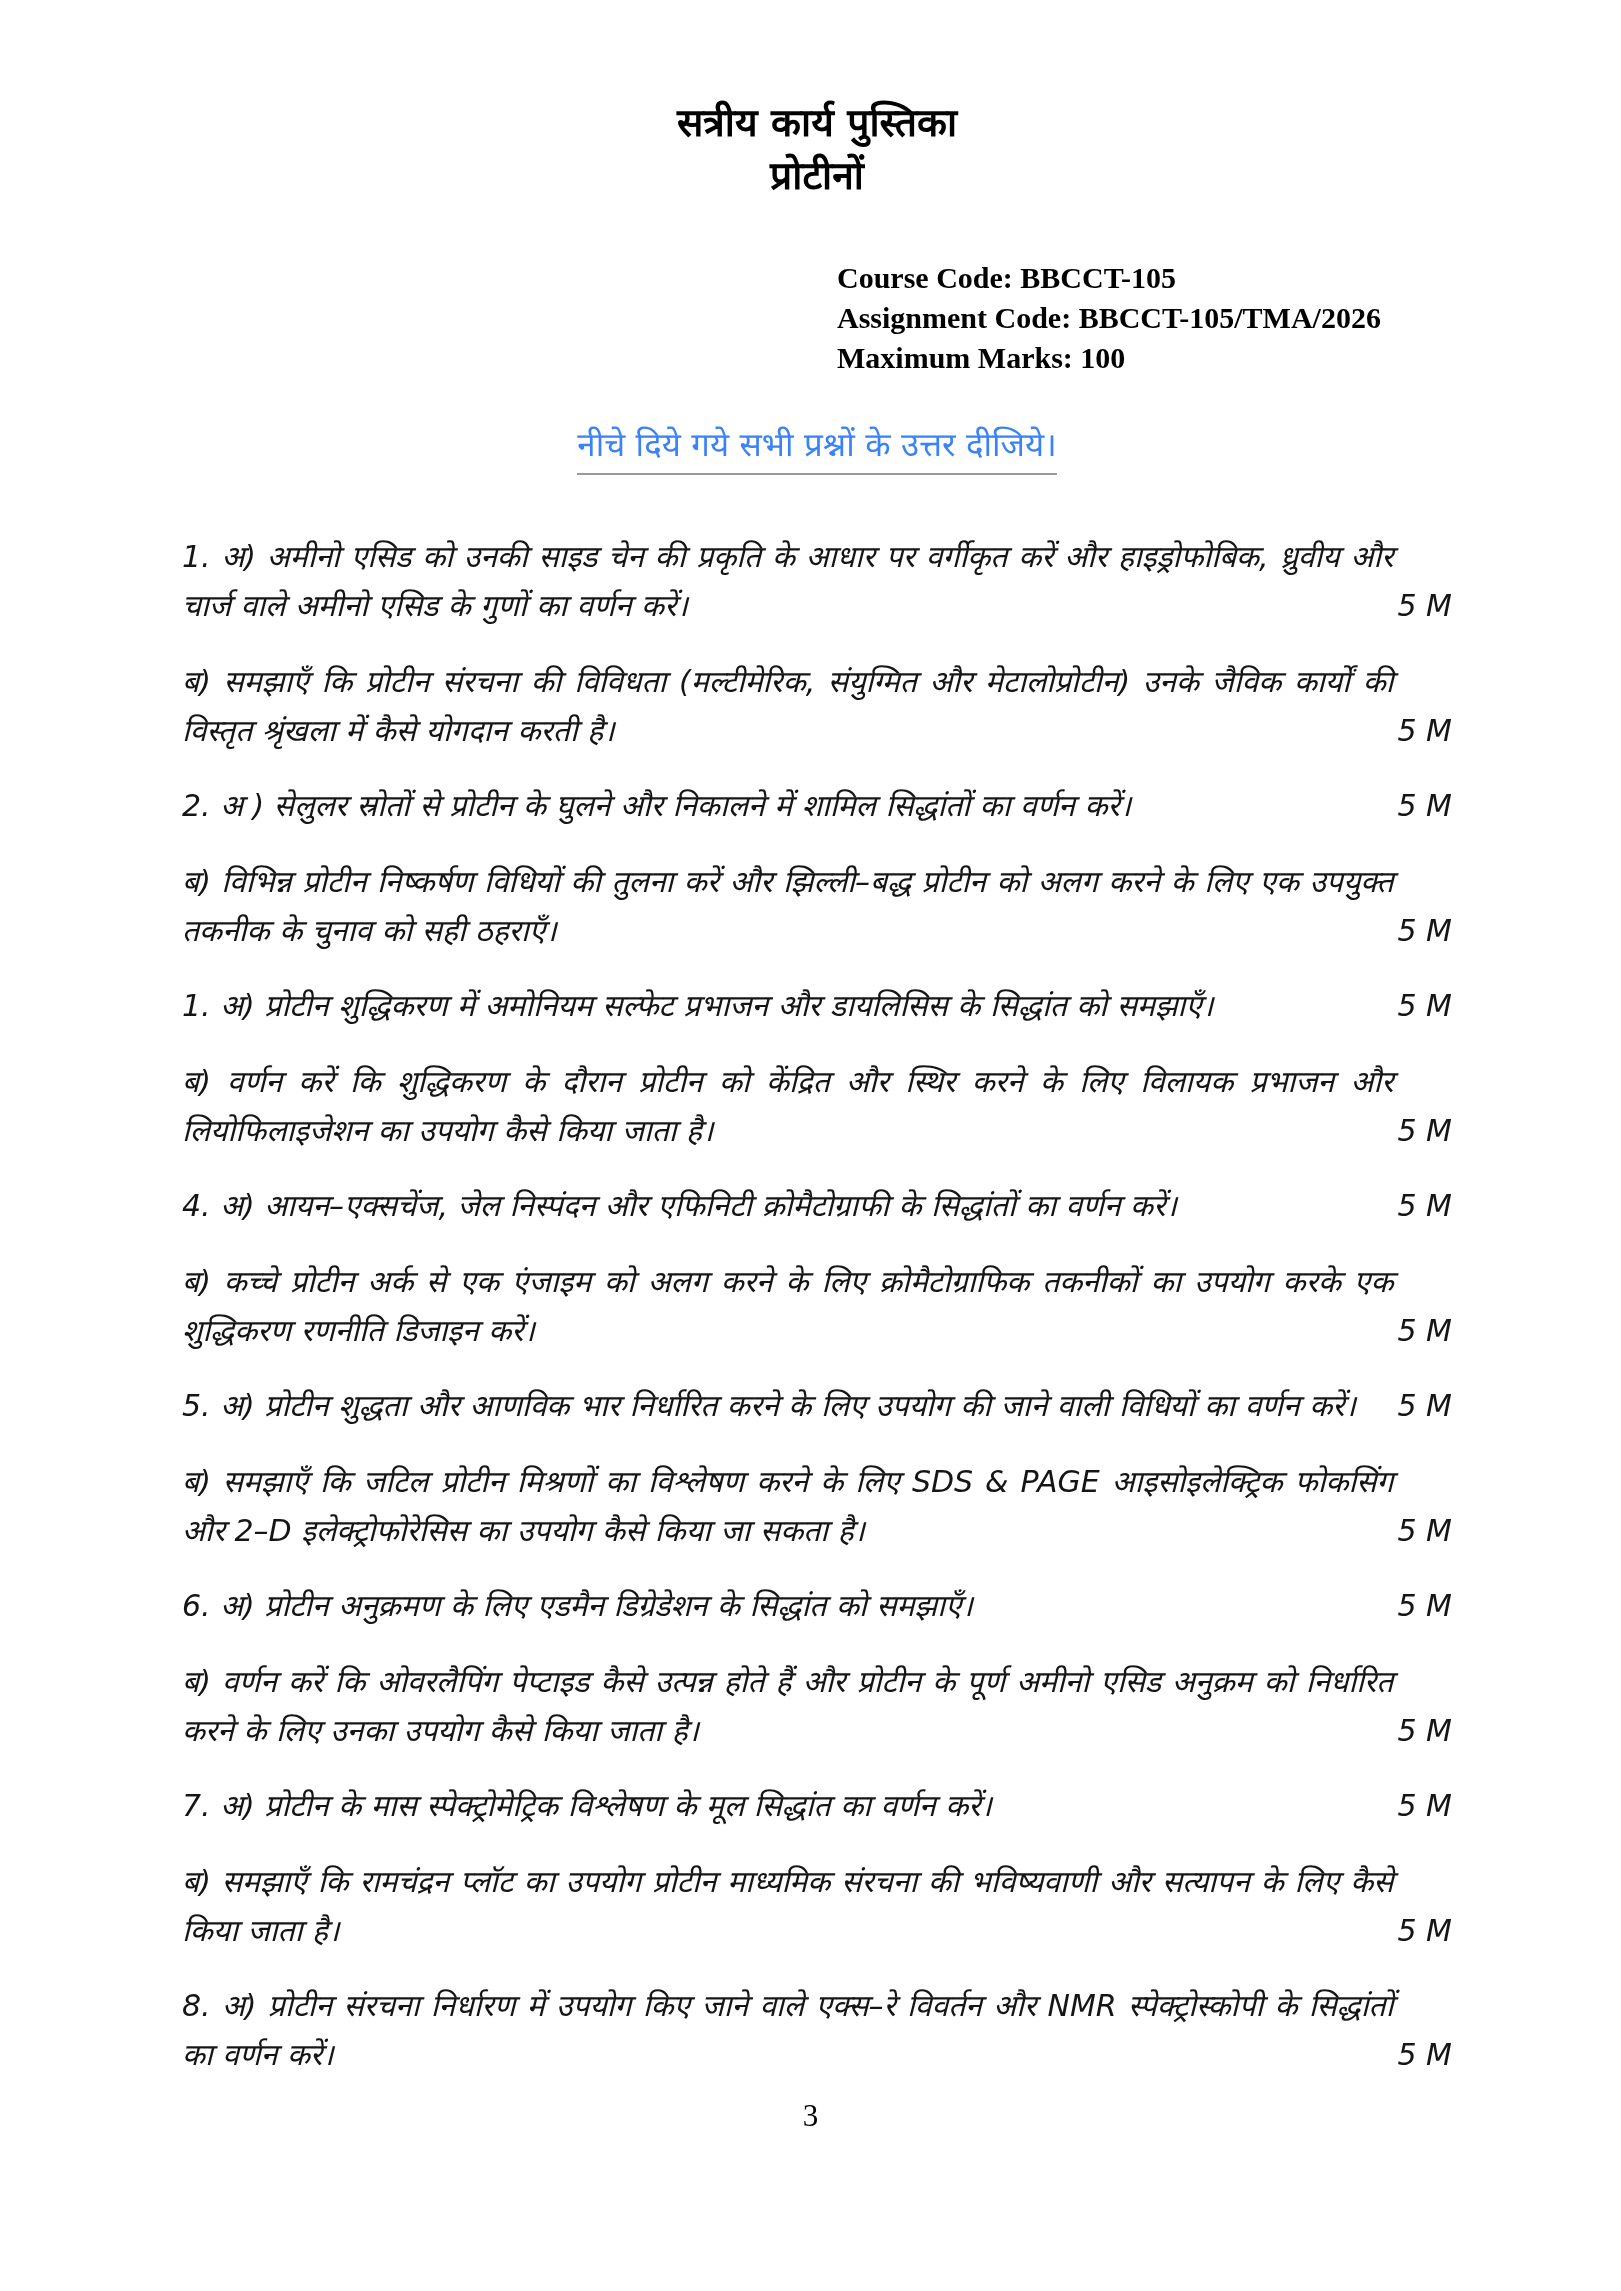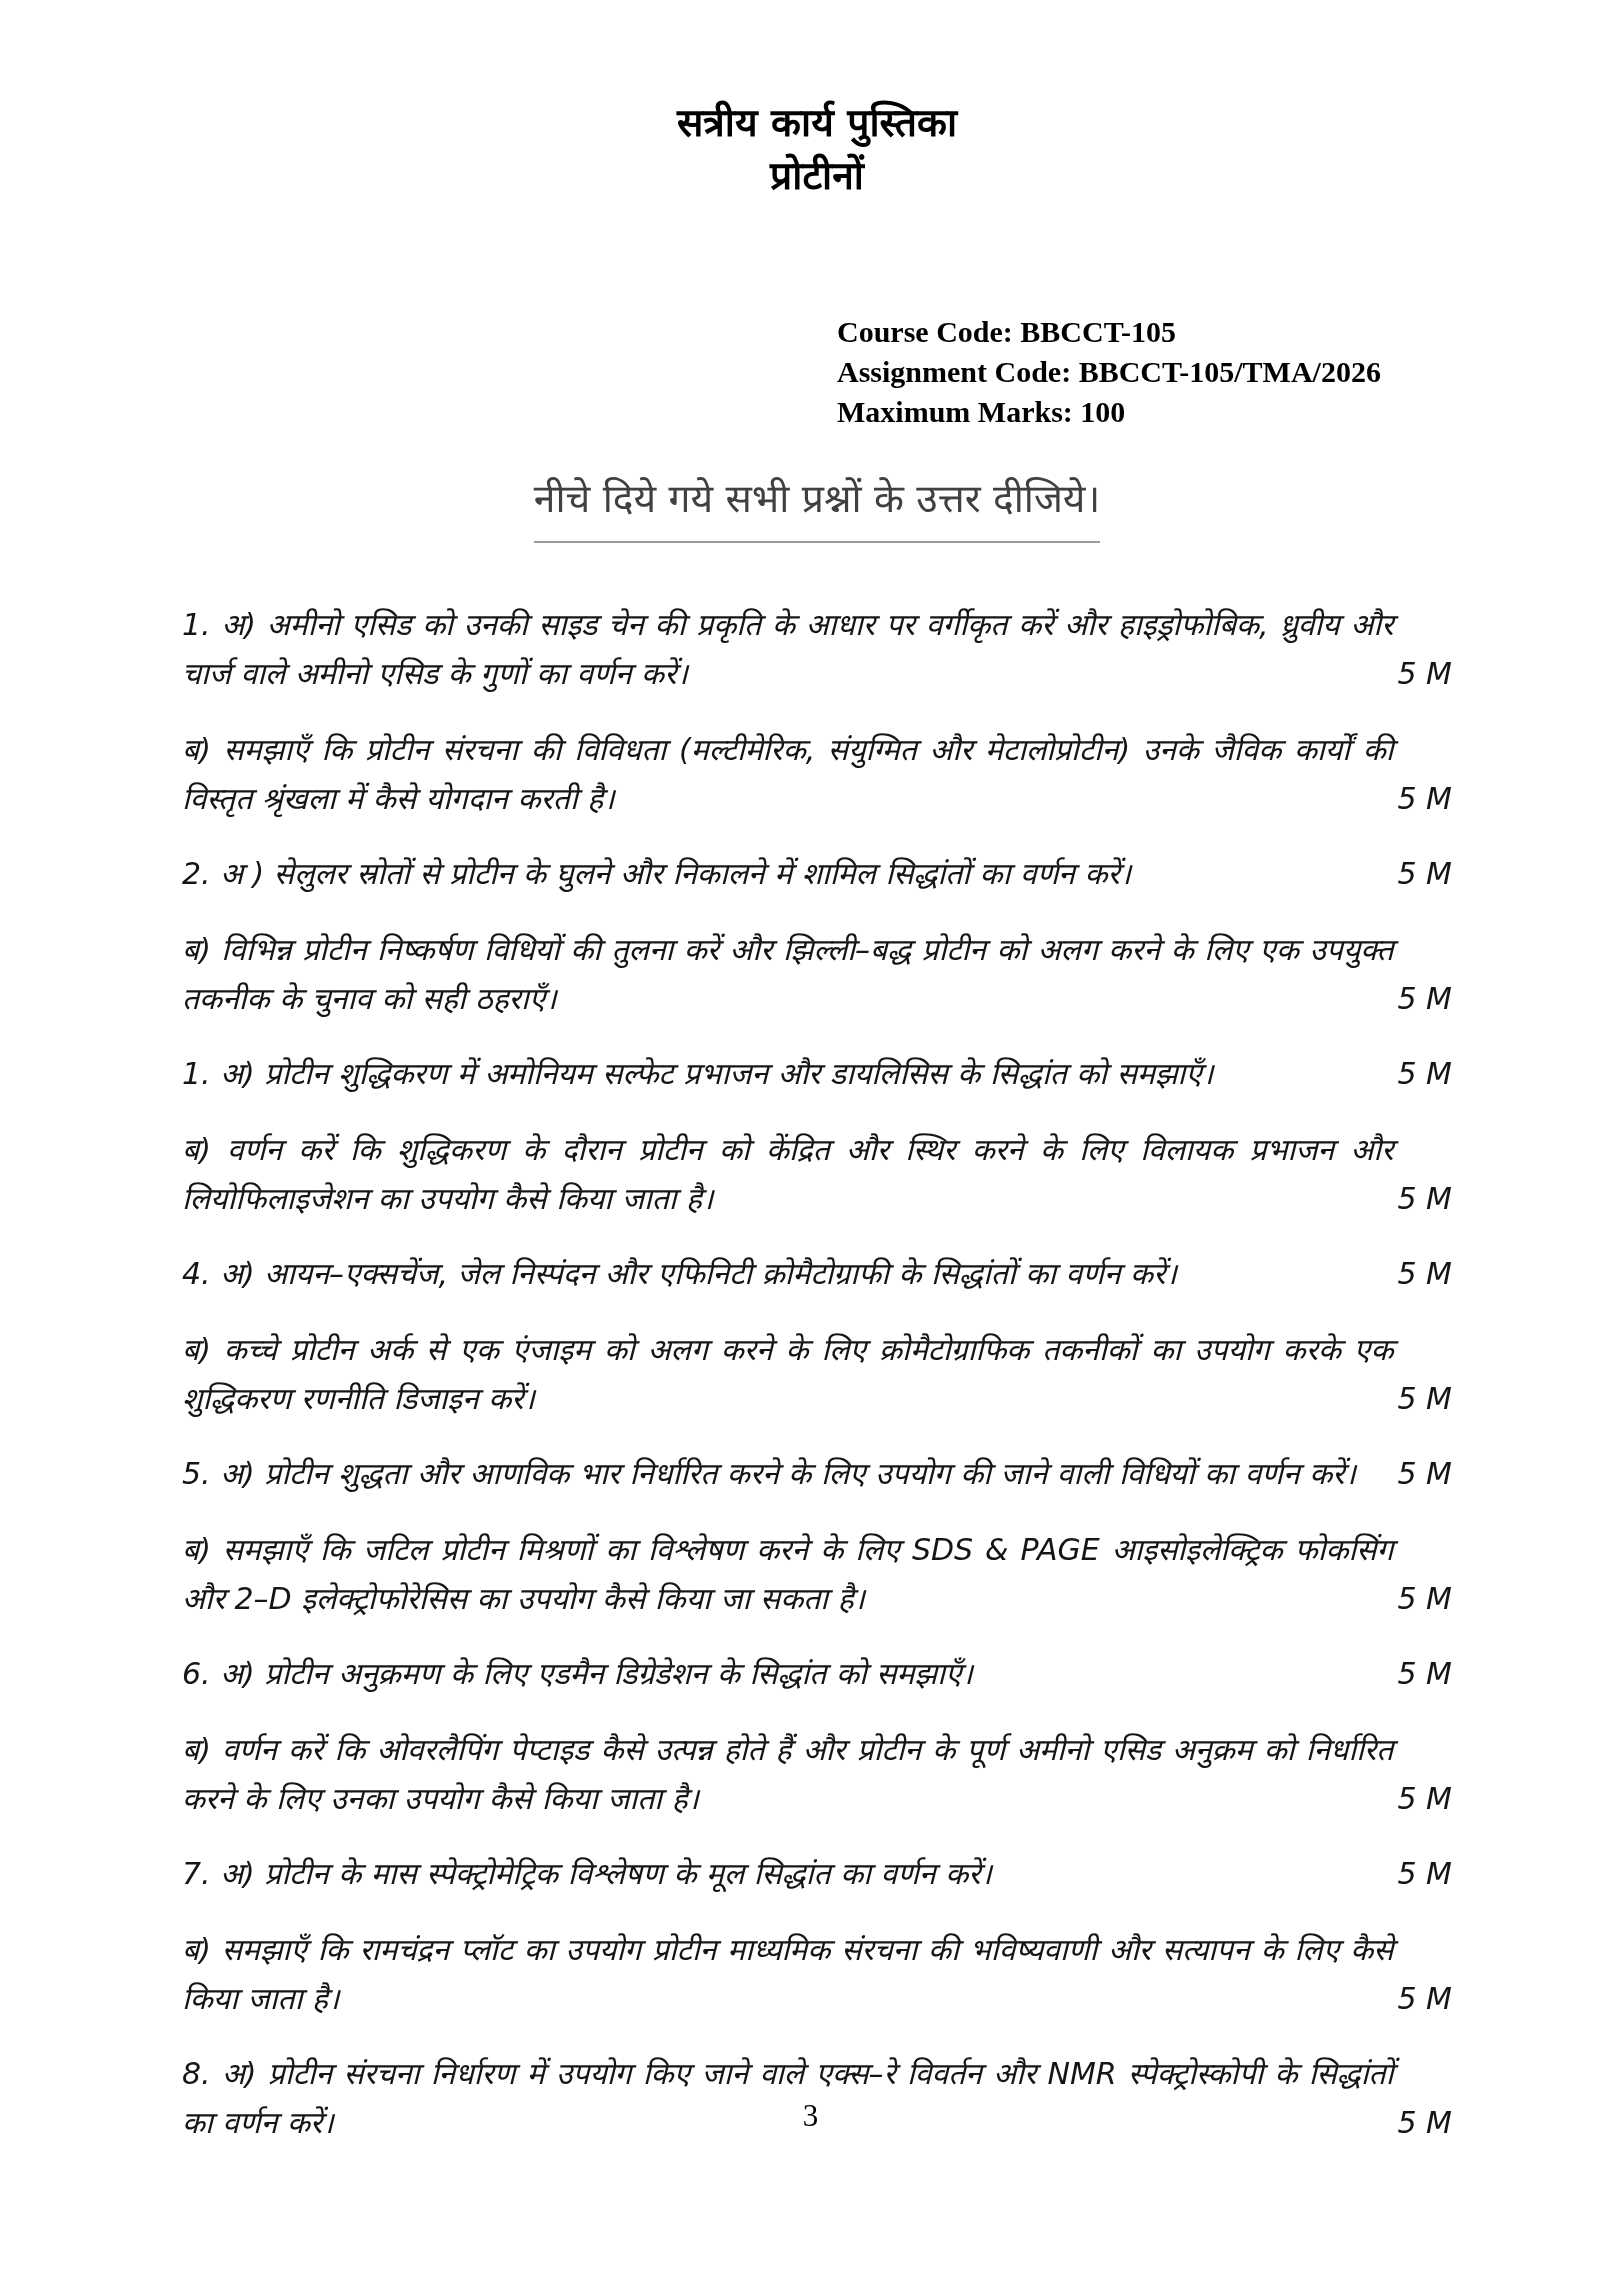--- a/index.html
+++ b/index.html
@@ -25,40 +25,40 @@
   }
   .title-block {
     margin-top: 82px;
     text-align: center;
     font-weight: bold;
     font-size: 39px;
     line-height: 53px;
     color: #000000;
   }
   .meta-block {
-    margin-top: 110px;
+    margin-top: 56px;
     margin-left: 655px;
     font-family: "Liberation Serif", serif;
     font-weight: bold;
     font-size: 30px;
     line-height: 40px;
     color: #000000;
     white-space: nowrap;
   }
   .instruction-wrap {
     margin-top: 45px;
     text-align: center;
   }
   .instruction {
     display: inline-block;
-    font-size: 39px;
+    font-size: 33px;
     line-height: 43px;
-    color: #404040;
+    color: #3b82f6;
     border-bottom: 2.9px solid #9a9a9a;
-    padding-bottom: 21px;
+    padding-bottom: 7px;
   }
   .questions {
     margin-top: 57px;
   }
   .qpart {
     display: flex;
     align-items: flex-end;
     margin-top: 26.5px;
     font-style: italic;
   }

